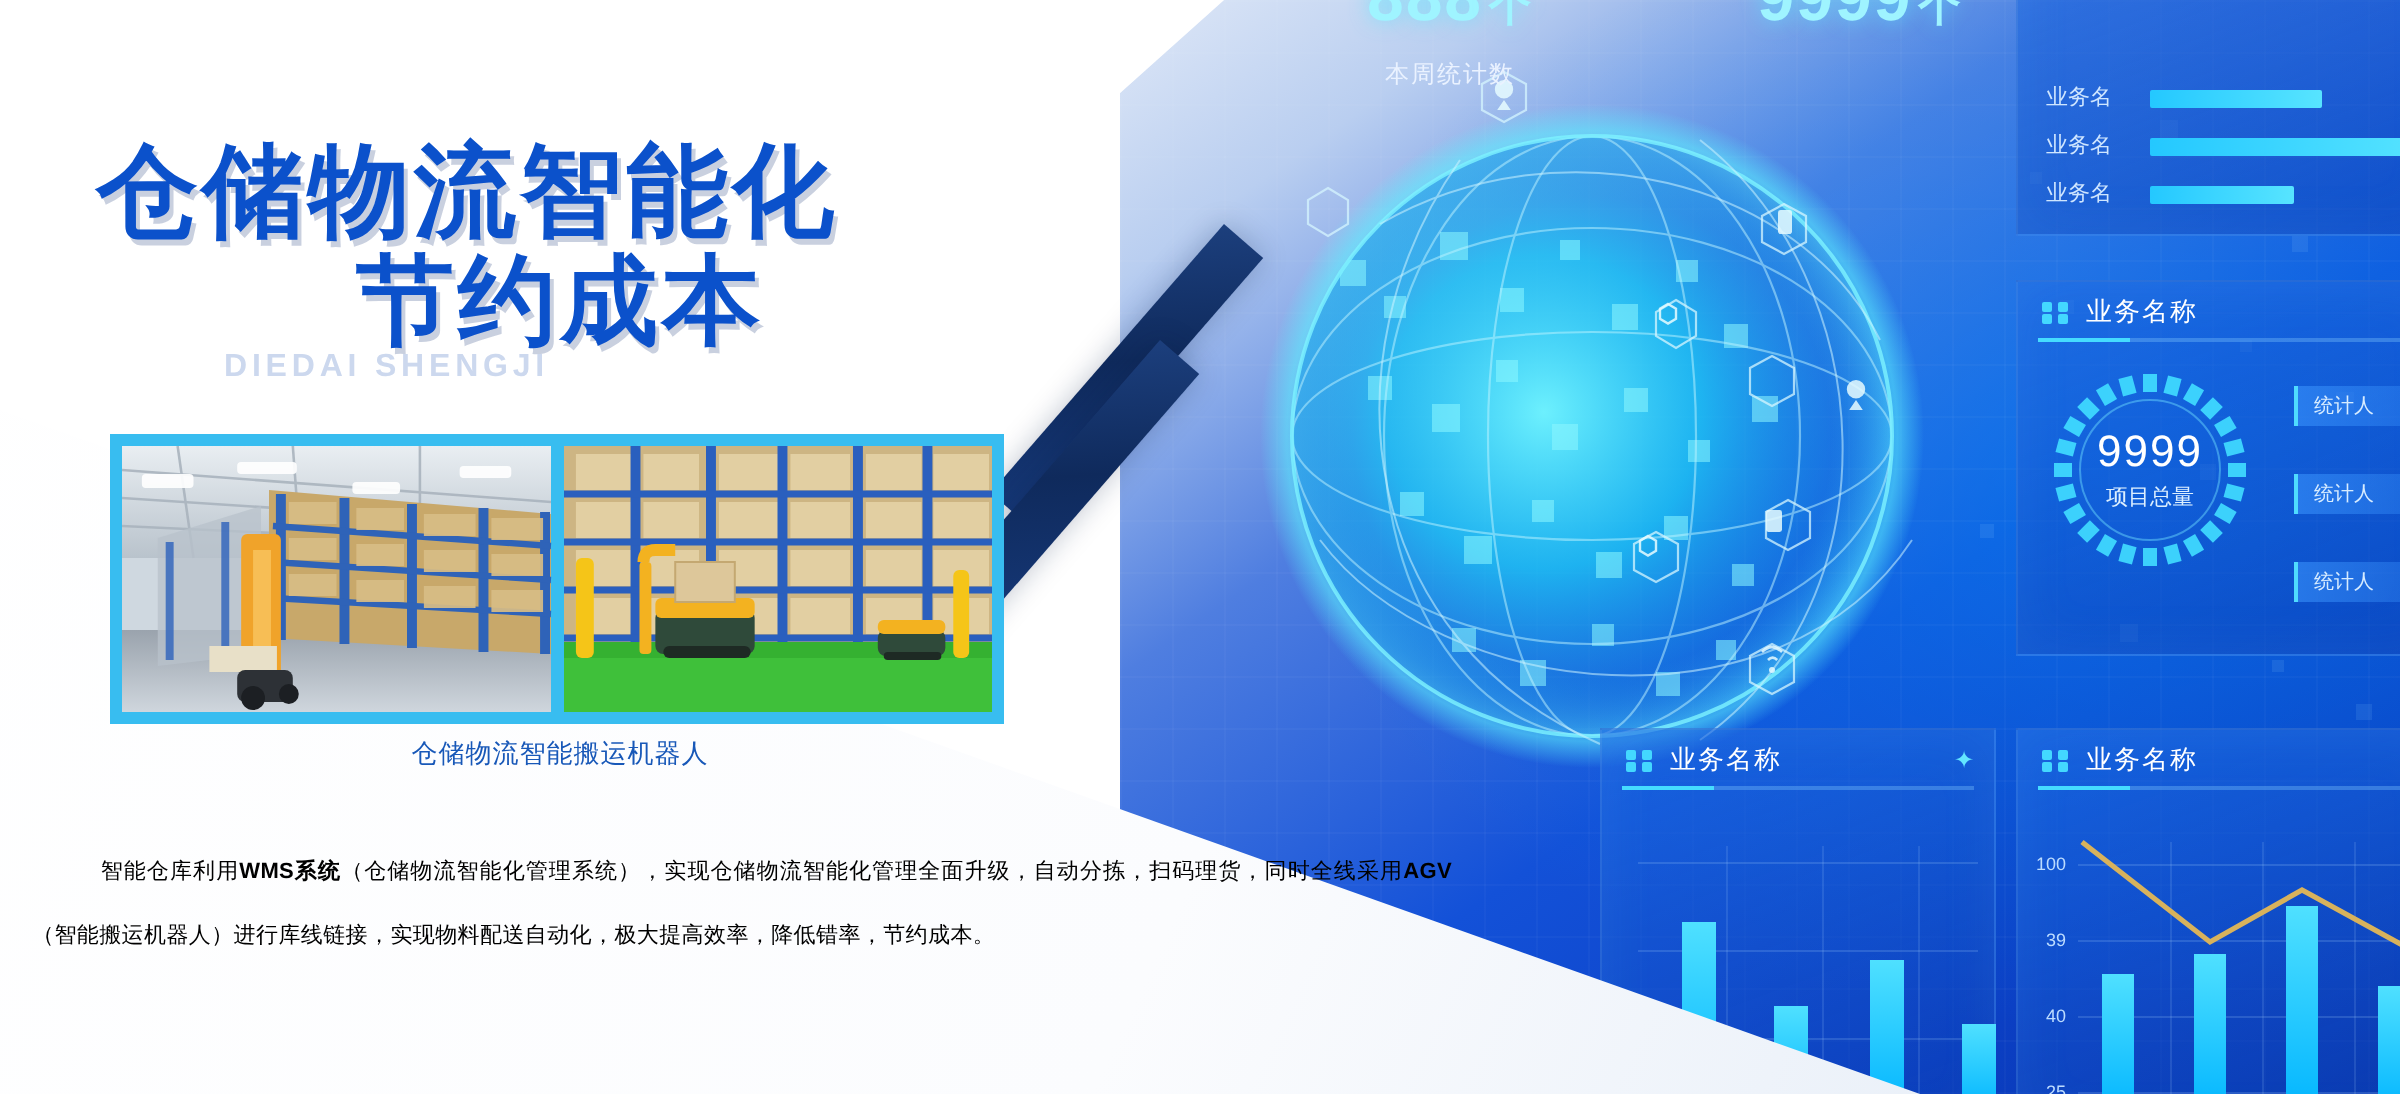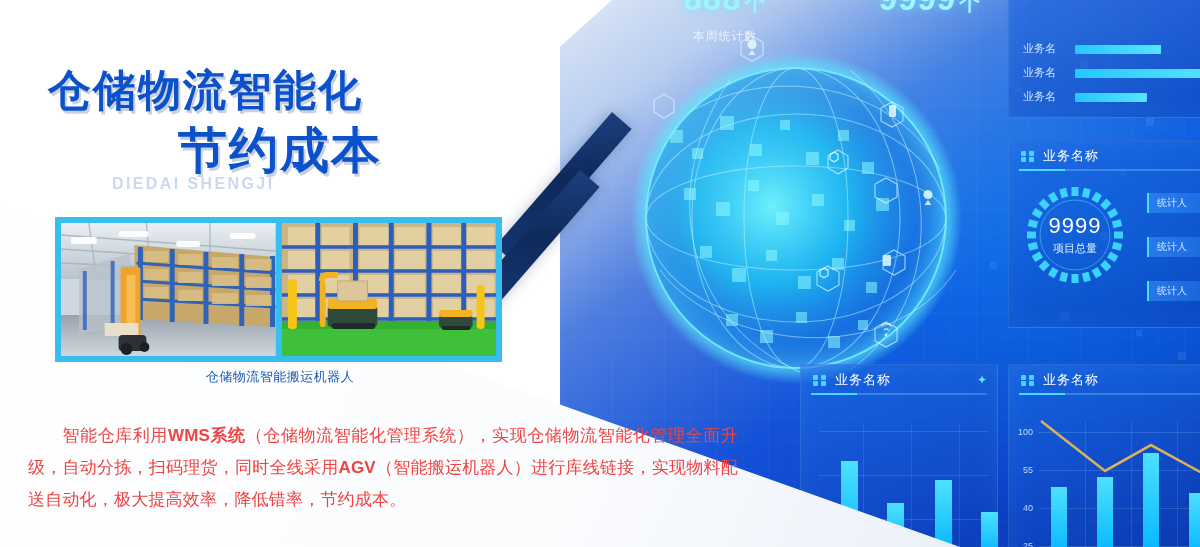--- a/index.html
+++ b/index.html
@@ -80,38 +80,38 @@
          background:linear-gradient(115deg,#ffffff 0%,#fbfcfe 55%,#eef3fa 78%,#e2eaf5 100%);
          clip-path:polygon(0 205px, 960px 547px, 0 547px);}
 
   
   .slash{position:absolute;background:linear-gradient(135deg,#1c3f7d,#0f2a5c 45%,#16397a);
          transform:rotate(41deg);transform-origin:0 0;box-shadow:0 0 14px rgba(10,30,70,.25);}
 
   
   .pinyin-top{position:absolute;left:90px;top:38px;font-size:17px;font-weight:700;
               letter-spacing:2.4px;color:#ccd8ee;}
-  .title1{position:absolute;left:48px;top:62px;font-size:43px;font-weight:700;letter-spacing:2px;
+  .title1{position:absolute;left:48px;top:62px;font-size:51px;font-weight:700;letter-spacing:2px;
           color:#0b51cb;text-shadow:2px 3px 0 rgba(10,40,110,.22);
           font-family:Liberation Serif, serif;}
   .title2{position:absolute;left:178px;top:118px;font-size:49px;font-weight:700;letter-spacing:2px;
           color:#0b51cb;text-shadow:2px 3px 0 rgba(10,40,110,.22);
           font-family:"DejaVu Sans","Liberation Sans",sans-serif;}
   .pinyin-bot{position:absolute;left:112px;top:175px;font-size:16px;font-weight:700;
               letter-spacing:2.4px;color:#ccd8ee;}
 
   .photoframe{position:absolute;left:55px;top:217px;width:447px;height:145px;
               background:#38bdf0;padding:6px;box-sizing:border-box;}
   .photos{position:relative;width:100%;height:100%;display:flex;gap:6px;}
   .ph{position:relative;flex:1;overflow:hidden;}
   .caption{position:absolute;left:55px;top:368px;width:450px;text-align:center;
            font-size:13px;color:#1858b8;letter-spacing:.5px;}
 
-  .body{position:absolute;left:28px;top:420px;width:710px;font-size:17px;line-height:32px;
-        color:#ef4444;letter-spacing:.2px;text-align:justify;}
+  .body{position:absolute;left:16px;top:420px;width:710px;font-size:11px;line-height:32px;
+        color:#000000;letter-spacing:.2px;text-align:justify;}
   .body b{font-weight:700;}
   .body .ind{display:inline-block;width:34px;}
 </style>
 </head>
 <body>
 
 <div id="stage">
 
   <div class="dash">
     <div class="dash-grid"></div>
@@ -341,21 +341,21 @@
           <i></i>
           <i></i>
           <i></i>
           <i></i>
         </span>
       <span class="ttl">业务名称</span>
       <span class="p-rule"></span>
     </div>
     <div class="chart">
       <span class="ytick" style="left:2px;top:28px">100</span>
-      <span class="ytick" style="left:2px;top:66px">55</span>
+      <span class="ytick" style="left:2px;top:66px">39</span>
       <span class="ytick" style="left:2px;top:104px">40</span>
       <span class="ytick" style="left:2px;top:142px">25</span>
 
       <span class="gline" style="left:30px;right:4px;top:33px"></span>
       <span class="gline" style="left:30px;right:4px;top:71px"></span>
       <span class="gline" style="left:30px;right:4px;top:109px"></span>
       <span class="gline" style="left:30px;right:4px;top:147px"></span>
       <span class="vline" style="left:76px;top:22px;bottom:6px"></span>
       <span class="vline" style="left:122px;top:22px;bottom:6px"></span>
       <span class="vline" style="left:168px;top:22px;bottom:6px"></span>

